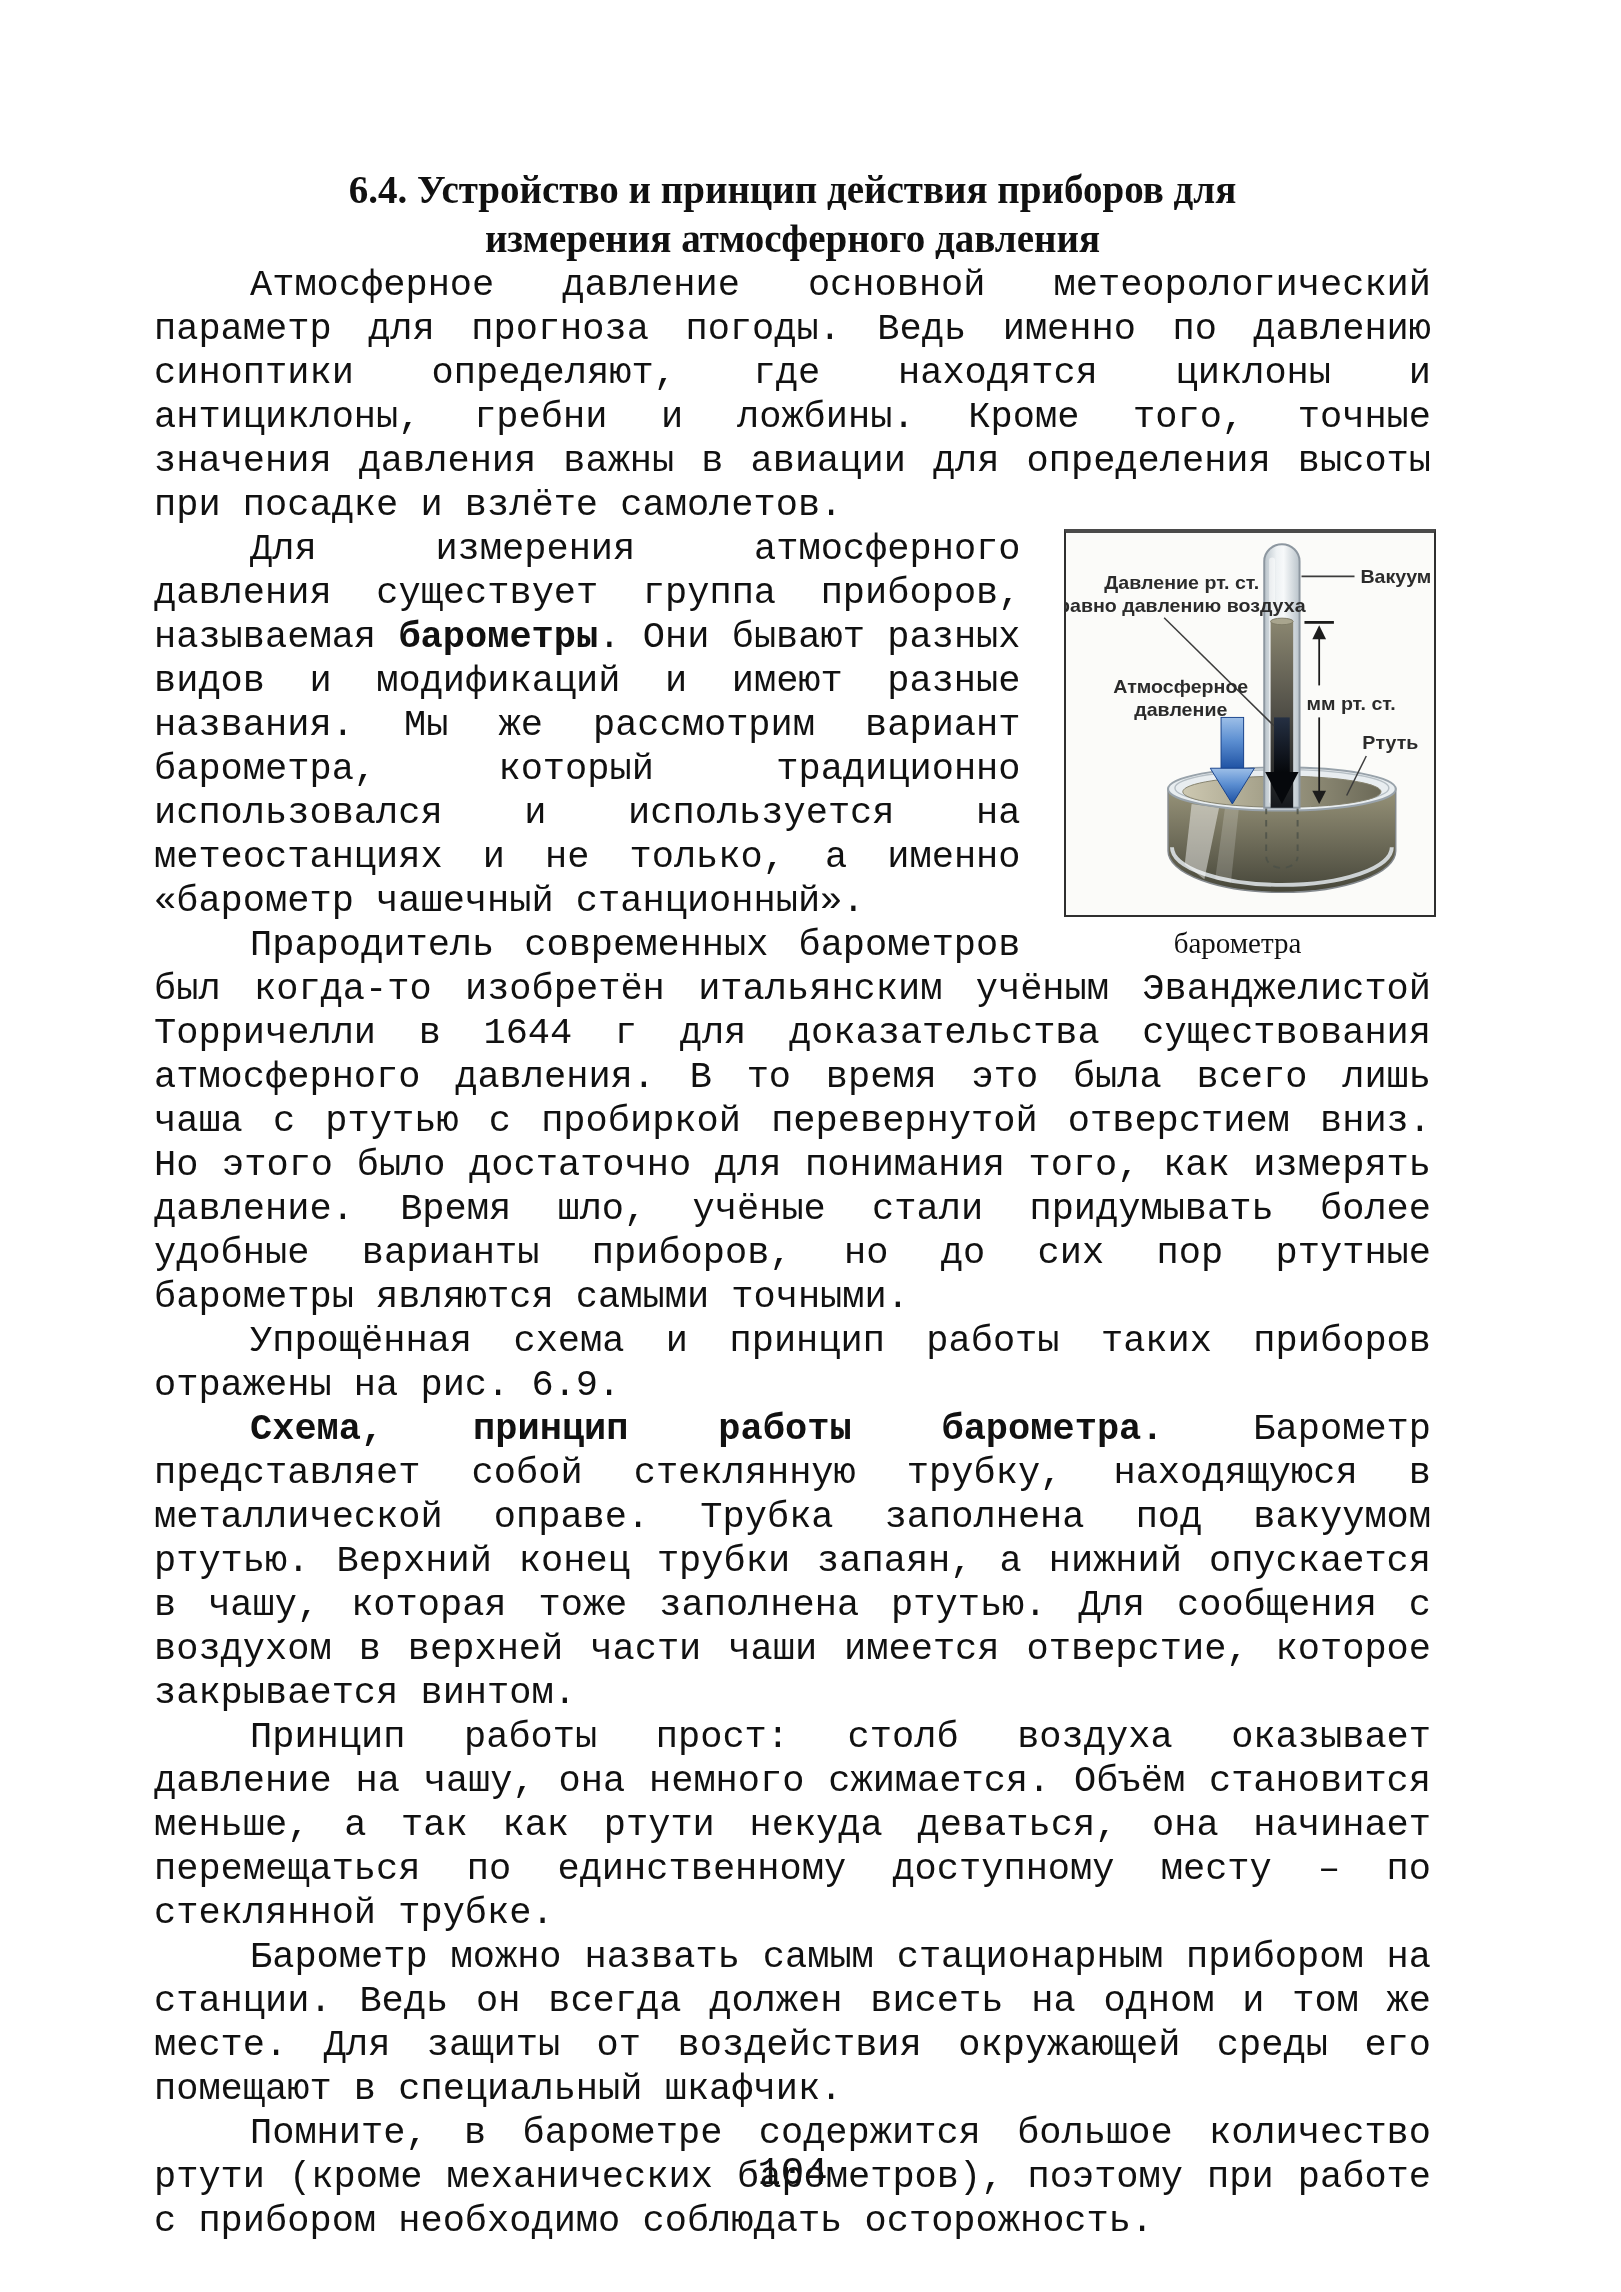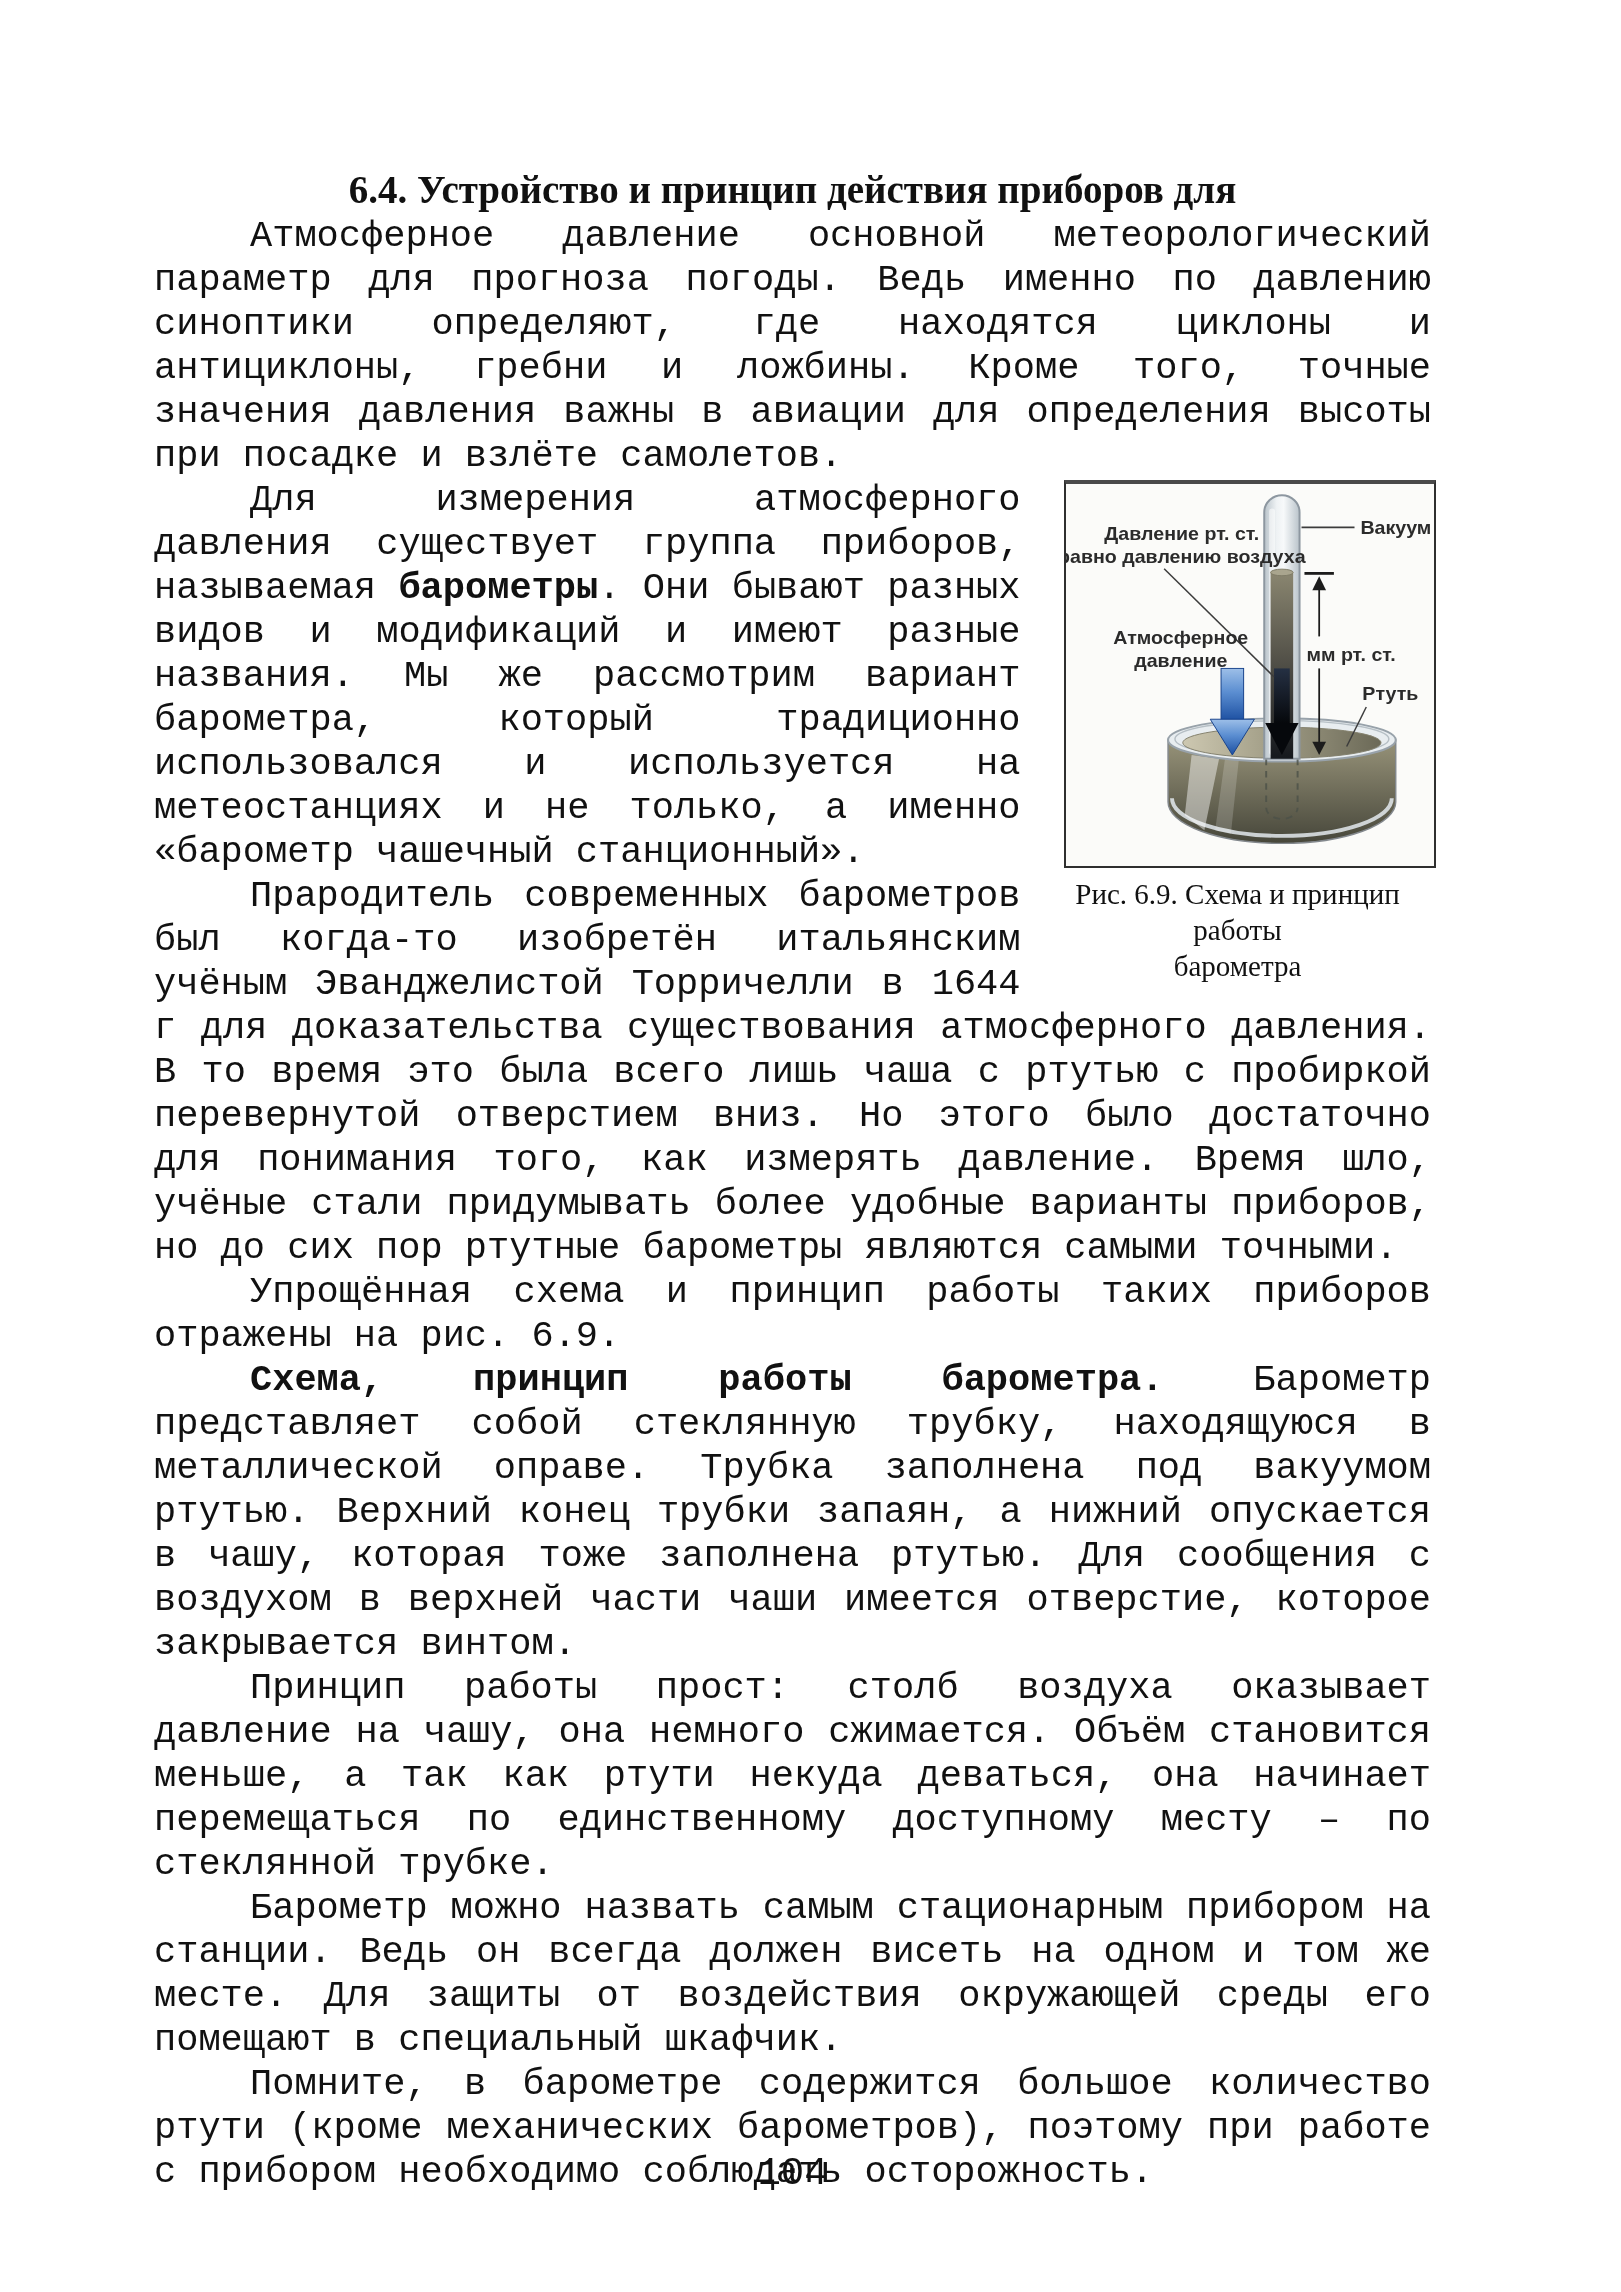--- a/index.html
+++ b/index.html
@@ -70,20 +70,21 @@
     fill:#2b2b2b;
   }
 </style>
 </head>
 <body>
 
 <div class="page">
   <div class="content">
 
     <div class="title">6.4. Устройство и принцип действия приборов для</div>
+    <div class="title">измерения атмосферного давления</div>
 
     <div class="body-text">
       <p>Атмосферное давление основной метеорологический параметр для прогноза погоды. Ведь именно по давлению синоптики определяют, где находятся циклоны и антициклоны, гребни и ложбины. Кроме того, точные значения давления важны в авиации для определения высоты при посадке и взлёте самолетов.</p>
 
       <aside class="fig-float">
         <div class="fig-box">
           <svg viewBox="0 0 375 406" preserveAspectRatio="none">
             <defs>
               <linearGradient id="tubeGlass" x1="0" y1="0" x2="1" y2="0">
                 <stop offset="0" stop-color="#b9c3ca"></stop>
@@ -168,21 +169,20 @@
             <text class="svg-label" x="118" y="60" text-anchor="middle">Давление рт. ст.</text>
             <text class="svg-label" x="118" y="84" text-anchor="middle">равно давлению воздуха</text>
             <text class="svg-label" x="300" y="53" text-anchor="start">Вакуум</text>
             <text class="svg-label" x="117" y="170" text-anchor="middle">Атмосферное</text>
             <text class="svg-label" x="117" y="194" text-anchor="middle">давление</text>
             <text class="svg-label" x="245" y="188" text-anchor="start">мм рт. ст.</text>
             <text class="svg-label" x="302" y="230" text-anchor="start">Ртуть</text>
           </svg>
         </div>
         <div class="fig-caption">
-          <div>Рис. 6.9. Схема и принцип работы</div>
           <div>барометра</div>
         </div>
       </aside>
 
       <p><span>Для измерения атмосферного давления существует группа приборов, называемая </span><span class="b">барометры</span><span>. Они бывают разных видов и модификаций и имеют разные названия. Мы же рассмотрим вариант барометра, который традиционно использовался и используется на метеостанциях и не только, а именно «барометр чашечный станционный».</span></p>
 
       <p>Прародитель современных барометров был когда-то изобретён итальянским учёным Эванджелистой Торричелли в 1644 г для доказательства существования атмосферного давления. В то время это была всего лишь чаша с ртутью с пробиркой перевернутой отверстием вниз. Но этого было достаточно для понимания того, как измерять давление. Время шло, учёные стали придумывать более удобные варианты приборов, но до сих пор ртутные барометры являются самыми точными.</p>
 
       <p>Упрощённая схема и принцип работы таких приборов отражены на рис. 6.9.</p>
 

